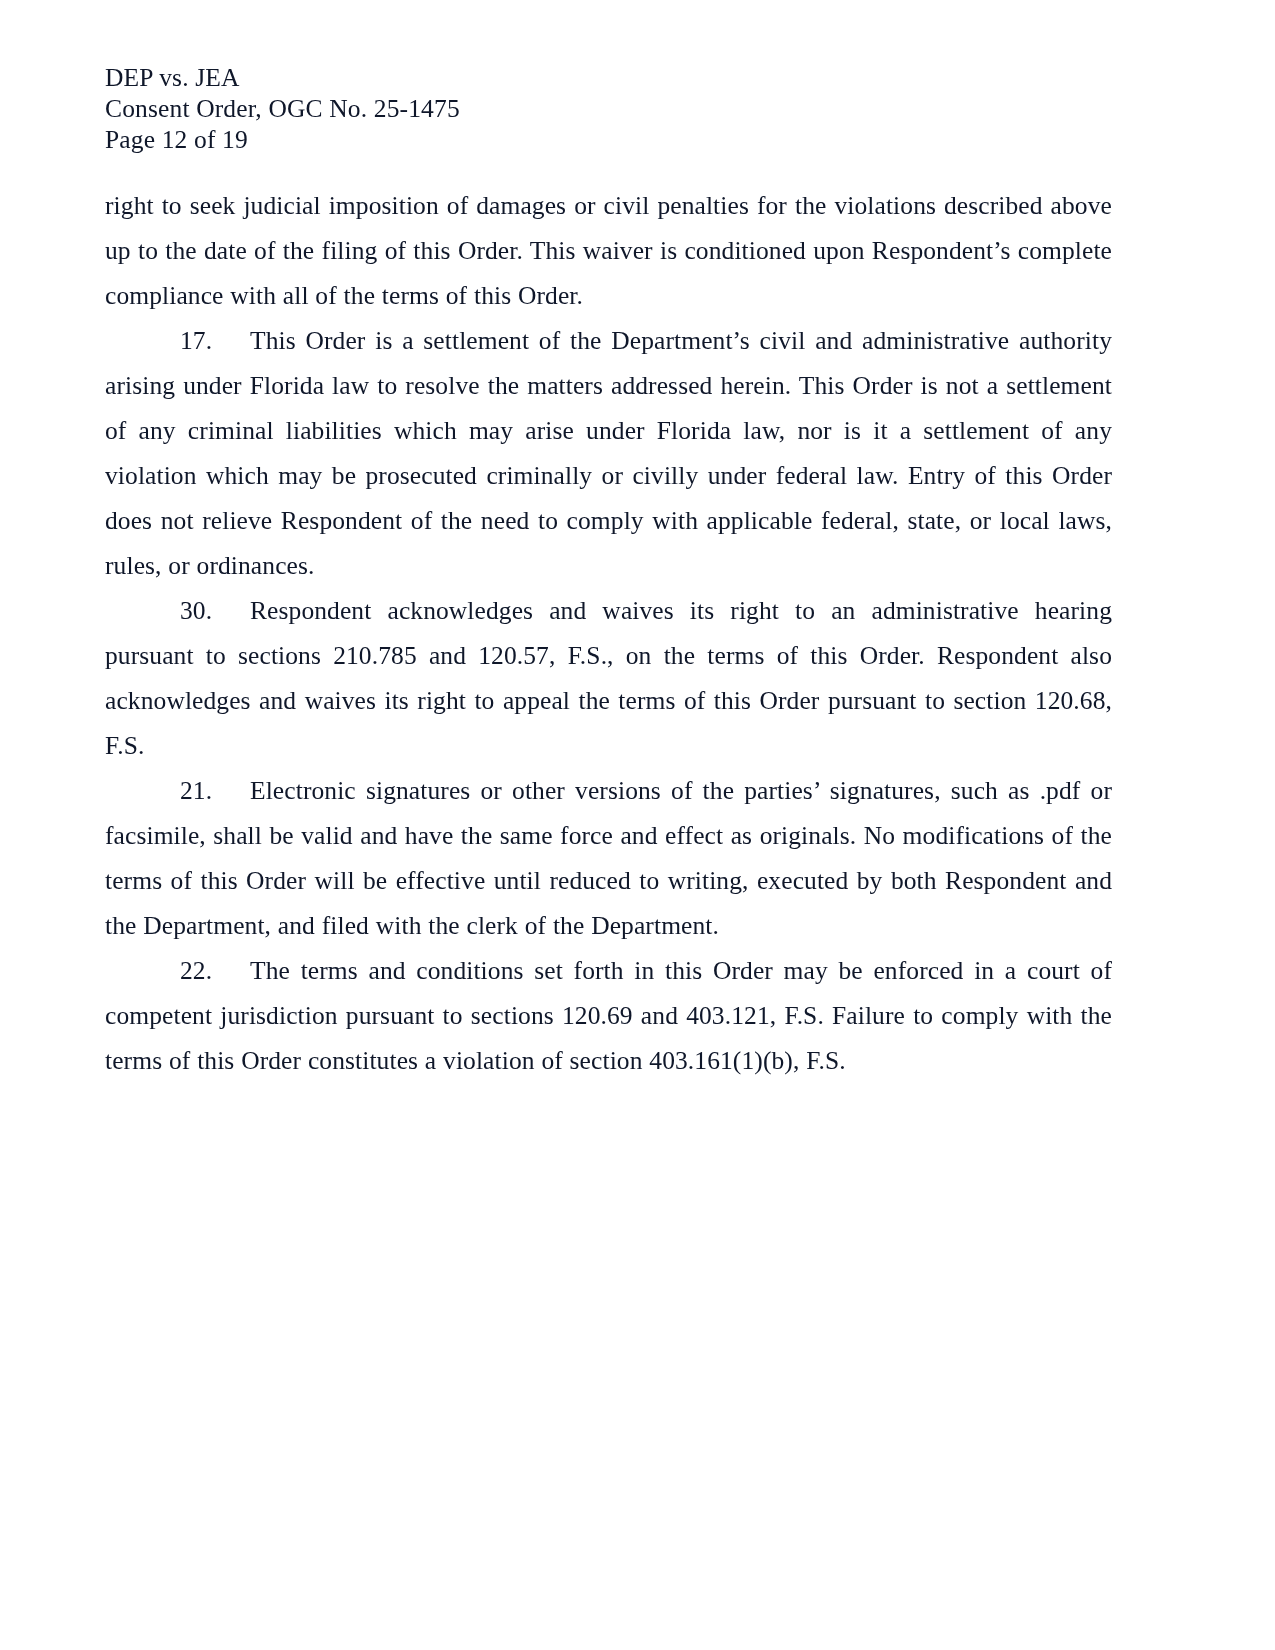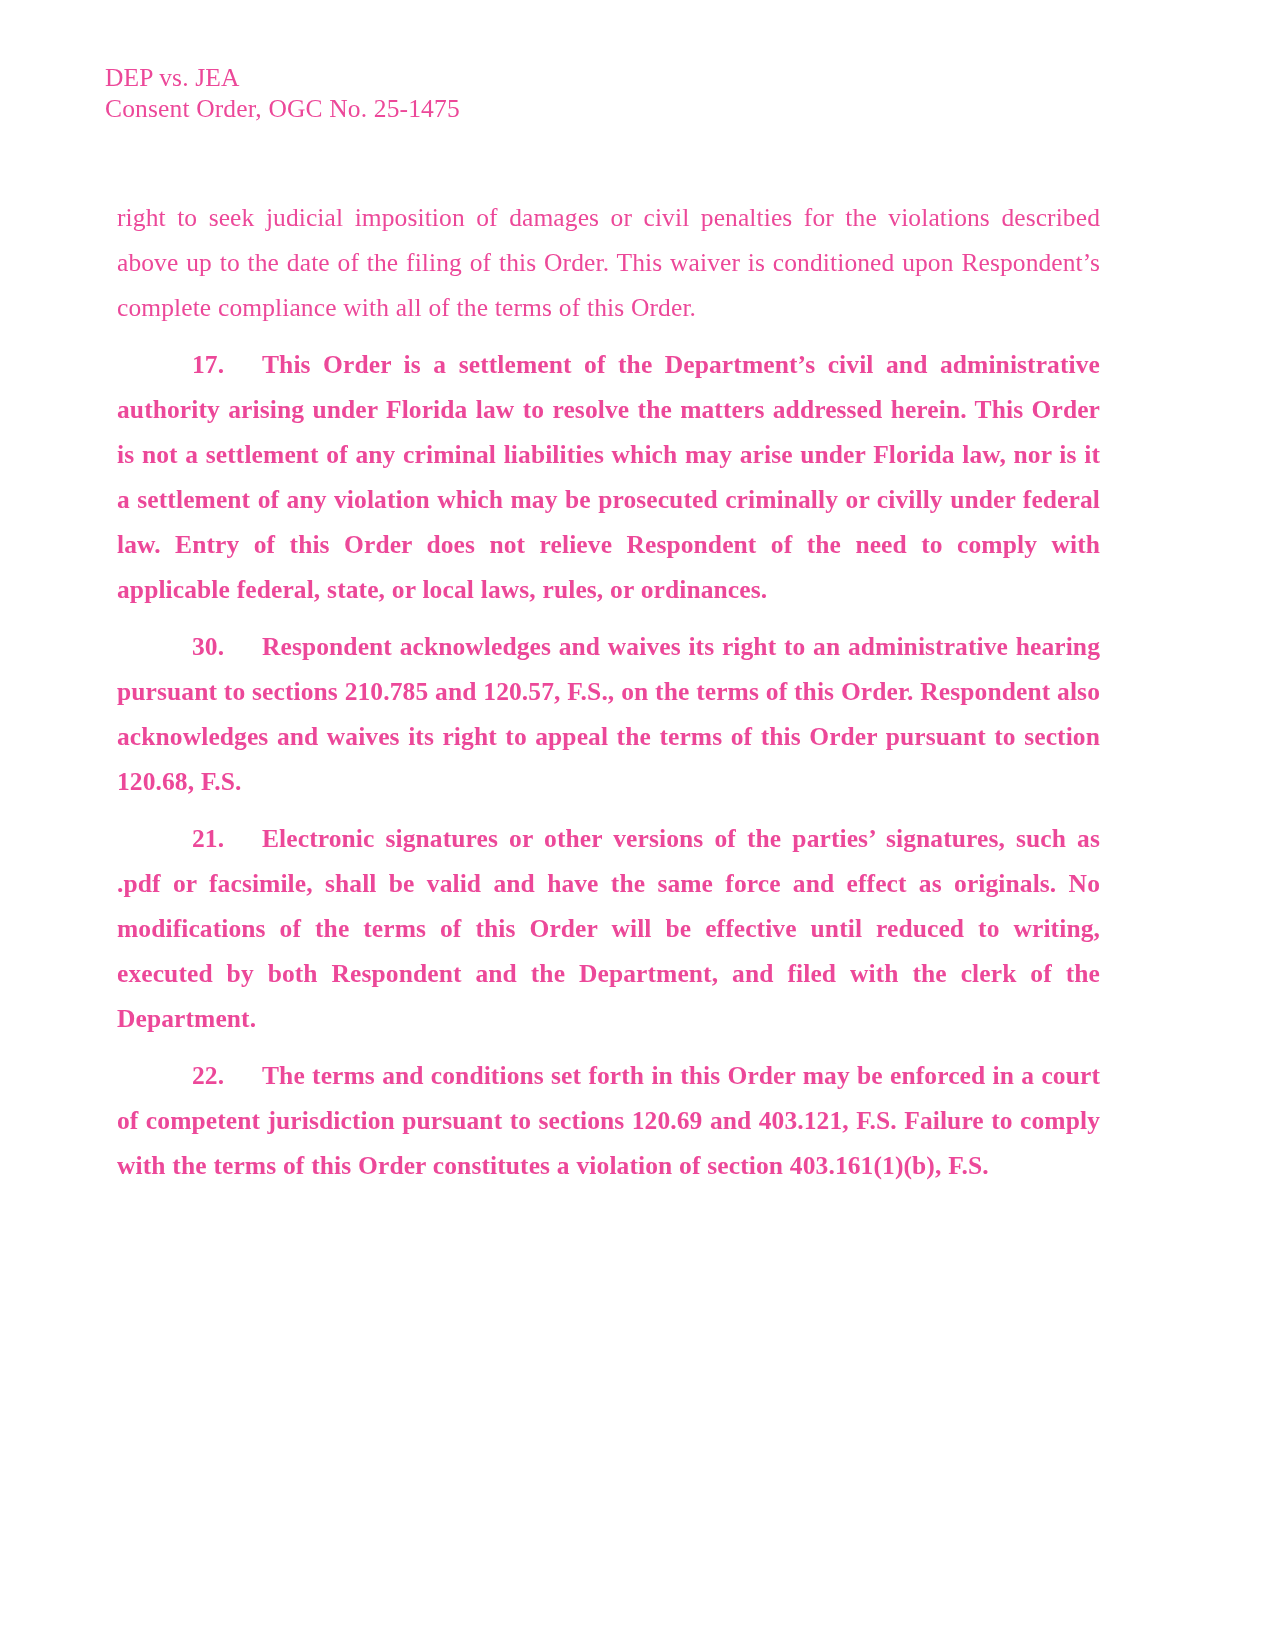--- a/index.html
+++ b/index.html
@@ -7,21 +7,21 @@
     padding: 0;
     background: #ffffff;
   }
   .page {
     position: relative;
     width: 1275px;
     height: 1650px;
     background: #ffffff;
     box-sizing: border-box;
     font-family: "Liberation Serif", "DejaVu Serif", serif;
-    color: #ec4899;
+    color: #0f172a;
     overflow: hidden;
   }
   .header {
     position: absolute;
     left: 105px;
     top: 62px;
     width: 700px;
   }
   .header .hline {
     font-size: 25.5px;
@@ -29,51 +29,51 @@
     white-space: pre;
     letter-spacing: 0.15px;
   }
   .body-block {
     position: absolute;
     left: 105px;
     top: 183px;
     width: 1007px;
   }
   p.para {
-    margin: 12px;
+    margin: 0;
     font-size: 25.5px;
     line-height: 45px;
     text-align: justify;
     text-justify: inter-word;
     letter-spacing: 0.1px;
     word-spacing: 0.3px;
     -webkit-hyphens: none;
     hyphens: none;
   }
   p.para.cont {
     text-indent: 0;
   }
   p.para.numbered {
     text-indent: 0;
-    font-weight: bold;
   }
   .numlead {
     display: inline-block;
     width: 145px;
     text-indent: 75px;
   }
 </style>
 </head>
 <body>
 
 <div class="page">
 
   <div class="header">
     <div class="hline">DEP vs. JEA</div>
     <div class="hline">Consent Order, OGC No. 25-1475</div>
+    <div class="hline">Page 12 of 19</div>
   </div>
 
   <div class="body-block">
 
     <p class="para cont">
       <span>right to seek judicial imposition of damages or civil penalties for the violations described above up to the date of the filing of this Order.  This waiver is conditioned upon Respondent’s complete compliance with all of the terms of this Order.</span>
     </p>
 
     <p class="para numbered">
       <span class="numlead">17.</span><span>This Order is a settlement of the Department’s civil and administrative authority arising under Florida law to resolve the matters addressed herein.  This Order is not a settlement of any criminal liabilities which may arise under Florida law, nor is it a settlement of any violation which may be prosecuted criminally or civilly under federal law.  Entry of this Order does not relieve Respondent of the need to comply with applicable federal, state, or local laws, rules, or ordinances.</span>

